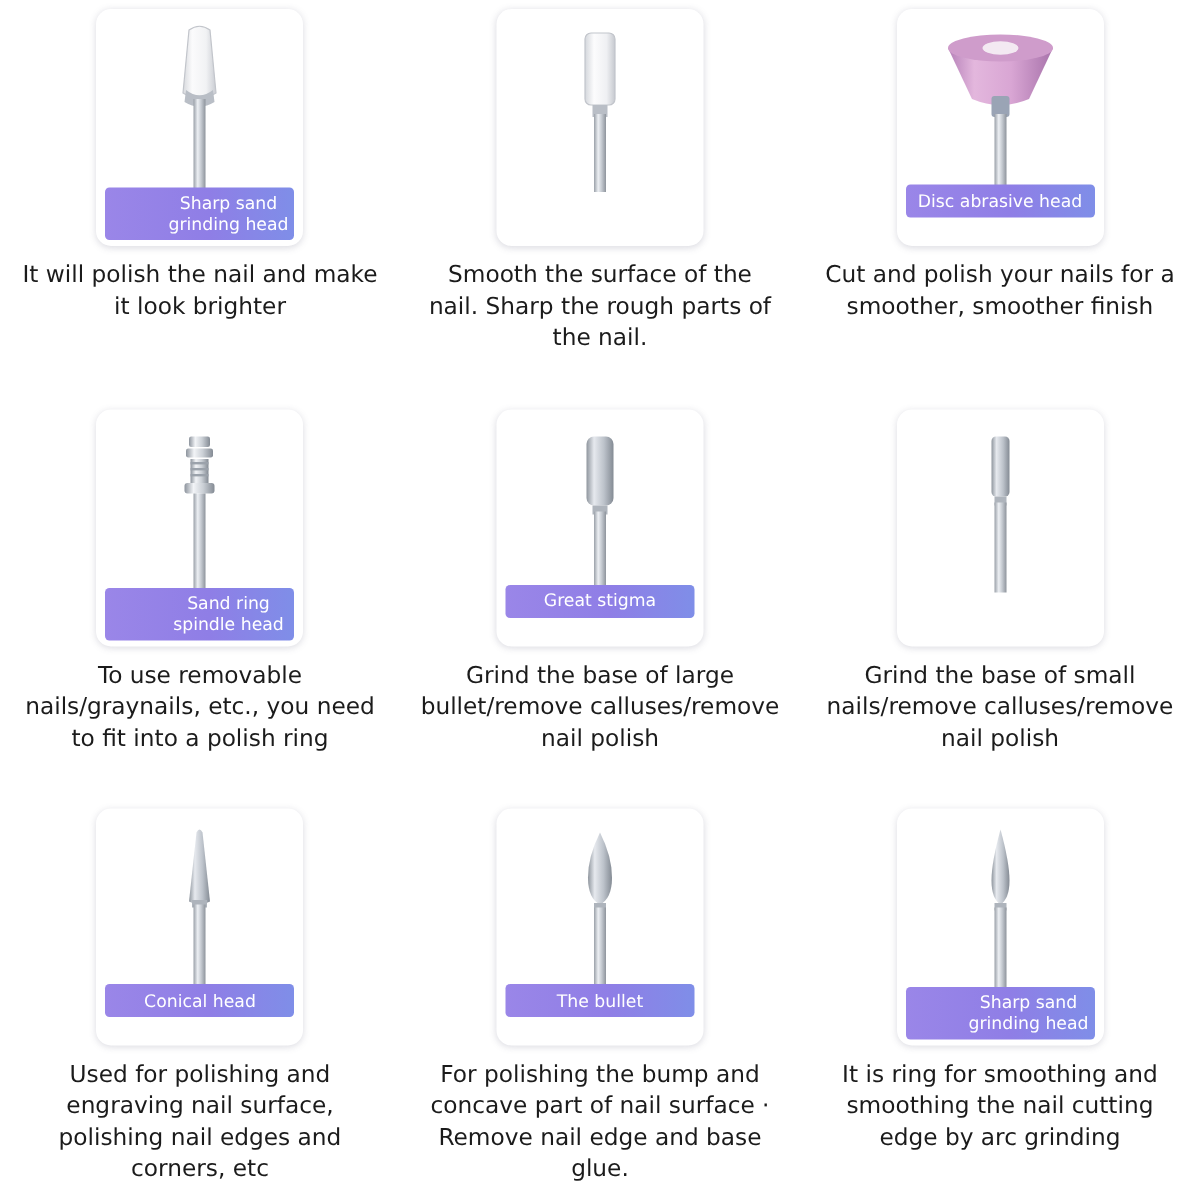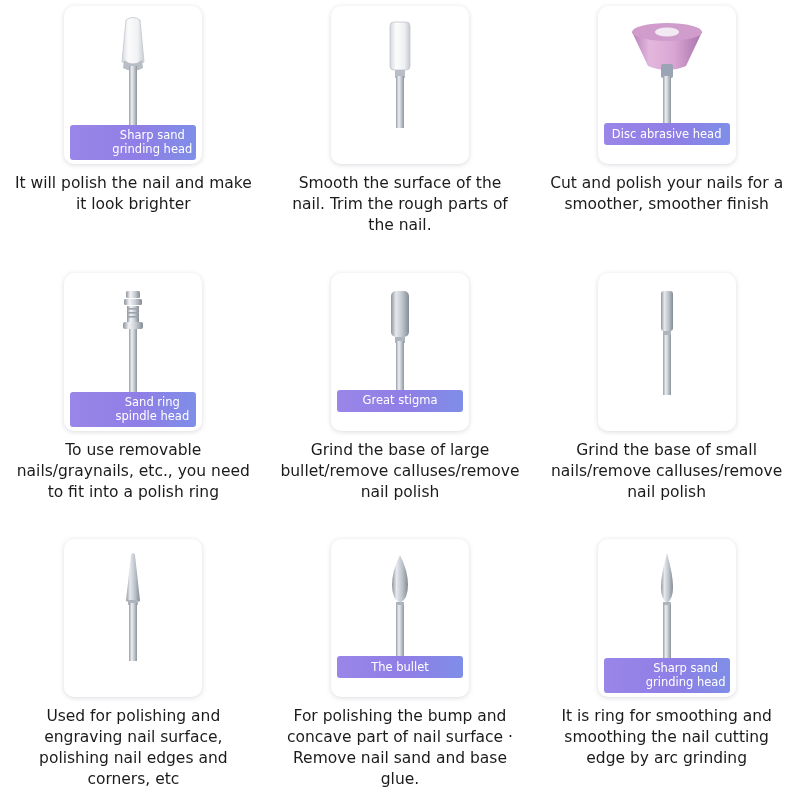--- a/index.html
+++ b/index.html
@@ -125,21 +125,21 @@
               <stop offset="65%" stop-color="#c3c8cf"></stop>
                 <stop offset="100%" stop-color="#8e949c"></stop>
             </linearGradient>
           </defs>
           <rect x="25" y="8" width="20" height="48" rx="4" fill="url(#stone2)" stroke="#c2c5cb" stroke-width="0.8"></rect>
           <rect x="30" y="56" width="10" height="8" fill="#b9bec6"></rect>
           <rect x="31" y="62" width="8" height="52" fill="url(#shaft2)"></rect>
         </svg>
       </div>
     </div>
-    <div class="desc">Smooth the surface of the nail. Trim the rough parts of the nail.</div>
+    <div class="desc">Smooth the surface of the nail. Sharp the rough parts of the nail.</div>
   </div>
 
   <div class="cell">
     <div class="card">
       <div class="bitwrap">
         <svg width="90" height="120" viewBox="0 0 90 120">
           <defs>
             <linearGradient id="pink1" x1="0" y1="0" x2="1" y2="0">
               <stop offset="0%" stop-color="#b580b8"></stop>
                 <stop offset="25%" stop-color="#e3b7dd"></stop>
@@ -269,20 +269,21 @@
                 <stop offset="35%" stop-color="#eceff3"></stop>
               <stop offset="65%" stop-color="#c3c8cf"></stop>
                 <stop offset="100%" stop-color="#8e949c"></stop>
             </linearGradient>
           </defs>
           <path d="M33 8 q2 -4 4 0 l5 46 q-7 4 -14 0 z" fill="url(#dia7)"></path>
           <rect x="30" y="53" width="10" height="5" fill="#aeb4bc"></rect>
           <rect x="31" y="56" width="8" height="58" fill="url(#shaft7)"></rect>
         </svg>
       </div>
+      <div class="label">Conical head</div>
     </div>
     <div class="desc">Used for polishing and engraving nail surface, polishing nail edges and corners, etc</div>
   </div>
 
   <div class="cell">
     <div class="card">
       <div class="bitwrap">
         <svg width="70" height="120" viewBox="0 0 70 120">
           <defs>
             <linearGradient id="dia8" x1="0" y1="0" x2="1" y2="0">
@@ -298,21 +299,21 @@
                 <stop offset="100%" stop-color="#8e949c"></stop>
             </linearGradient>
           </defs>
           <path d="M35 8 q8 16 8 30 q0 14 -8 18 q-8 -4 -8 -18 q0 -14 8 -30 z" fill="url(#dia8)"></path>
           <rect x="31" y="55" width="8" height="6" fill="#aeb4bc"></rect>
           <rect x="31" y="58" width="8" height="56" fill="url(#shaft8)"></rect>
         </svg>
       </div>
       <div class="label">The bullet</div>
     </div>
-    <div class="desc">For polishing the bump and concave part of nail surface · Remove nail sand and base glue.</div>
+    <div class="desc">For polishing the bump and concave part of nail surface · Remove nail edge and base glue.</div>
   </div>
 
   <div class="cell">
     <div class="card">
       <div class="bitwrap">
         <svg width="70" height="120" viewBox="0 0 70 120">
           <defs>
             <linearGradient id="dia9" x1="0" y1="0" x2="1" y2="0">
               <stop offset="0%" stop-color="#8f969e"></stop>
                 <stop offset="28%" stop-color="#e6e9ee"></stop>

